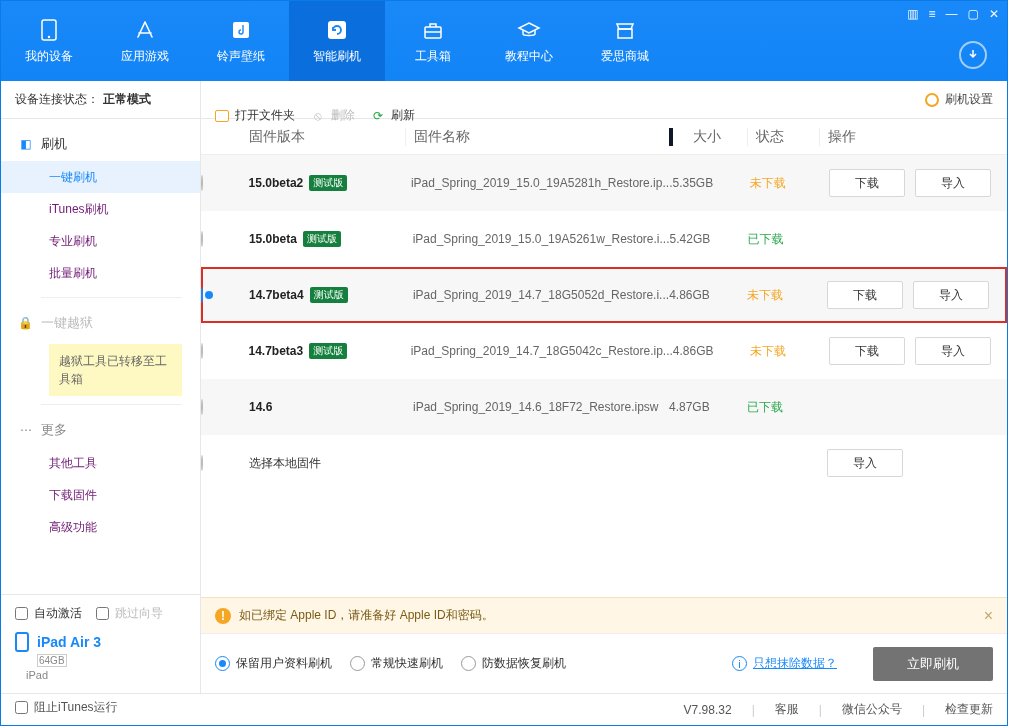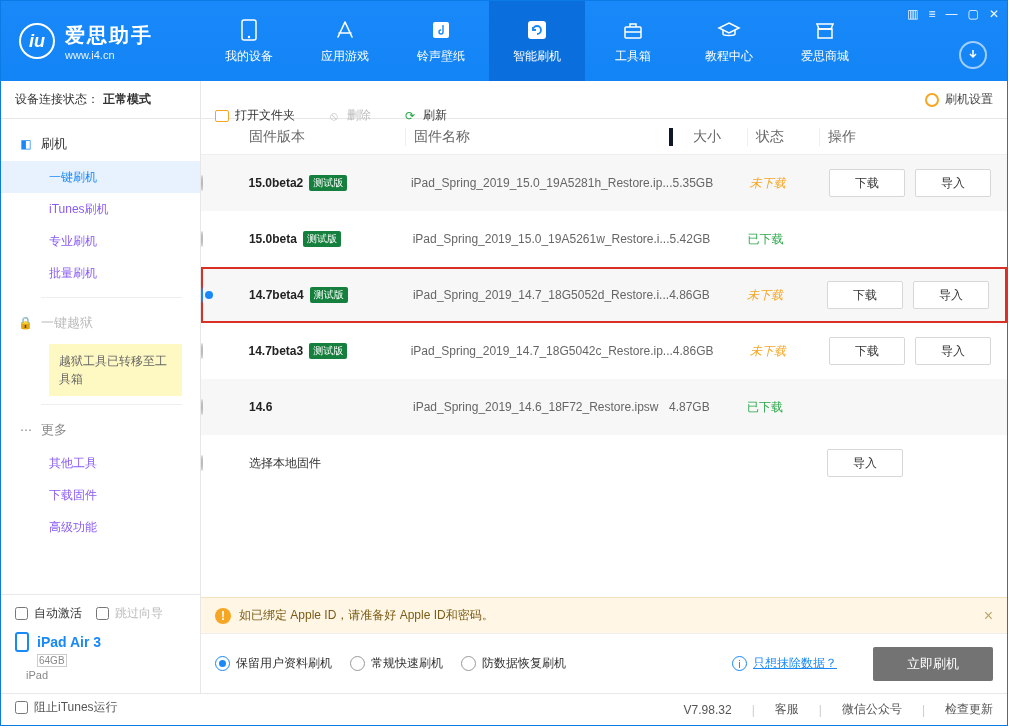--- a/index.html
+++ b/index.html
@@ -25,38 +25,38 @@
 .body { flex: 1; display: flex; min-height: 0; }
 
 
 .sidebar { width: 200px; border-right: 1px solid #e7e7e7; display: flex; flex-direction: column; }
 .sb-status { height: 38px; border-bottom: 1px solid #e7e7e7; display: flex; align-items: center; padding: 0 14px; font-size: 12px; color: #333; }
 .sb-status b { margin-left: 4px; }
 .sb-tree { flex: 1; overflow: auto; padding-top: 8px; }
 .tree-group { }
 .tree-head { display: flex; align-items: center; height: 34px; padding-left: 18px; gap: 8px; font-size: 13px; color: #333; cursor: pointer; }
 .tree-head .tico { width: 14px; height: 14px; display: flex; align-items: center; justify-content: center; font-size: 12px; color: #1989fa; }
-.tree-item { display: block; height: 32px; line-height: 32px; padding-left: 48px; font-size: 12px; color: #8b5cf6; cursor: pointer; }
+.tree-item { display: block; height: 32px; line-height: 32px; padding-left: 48px; font-size: 12px; color: #701a75; cursor: pointer; }
 .tree-item.active { background: #e8f2fe; color: #1989fa; }
 .tree-box { margin: 4px 18px 8px 48px; background: #fef9c3; padding: 8px 10px; font-size: 12px; color: #666; line-height: 1.5; }
 .tree-divider { height: 1px; background: #eee; margin: 8px 18px 8px 40px; }
 .sb-device { border-top: 1px solid #e7e7e7; padding: 10px 14px 12px; }
 .sb-chk { display: flex; align-items: center; gap: 6px; font-size: 12px; margin-bottom: 4px; }
 .sb-chk input { width: 13px; height: 13px; }
 .sb-chk.dim { color: #bbb; }
 .dev-row { display: flex; align-items: center; gap: 8px; margin-top: 6px; }
 .dev-ico { width: 14px; height: 20px; border: 2px solid #1989fa; border-radius: 3px; }
 .dev-name { color: #1989fa; font-weight: bold; font-size: 14px; }
 .dev-cap { display: inline-block; border: 1px solid #ccc; font-size: 10px; padding: 0 1px; color: #888; margin-left: 22px; margin-top: 0; }
 .dev-type { font-size: 11px; color: #888; margin-left: 11px; margin-top: 2px; }
 
 
 .main { flex: 1; display: flex; flex-direction: column; min-width: 0; }
 .toolbar { height: 38px; border-bottom: 1px solid #e7e7e7; display: flex; align-items: center; padding: 0 14px; gap: 16px; font-size: 12px; }
-.tb-left { display: flex; gap: 32px; margin-top: 32px; }
+.tb-left { display: flex; gap: 16px; margin-top: 32px; }
 .tb-btn { display: flex; align-items: center; gap: 6px; cursor: pointer; }
 .tb-btn.dim { color: #bbb; }
 .tb-ico { width: 14px; height: 14px; display: inline-flex; align-items: center; justify-content: center; }
 .folder-ico { width: 14px; height: 12px; background: #fff; border: 1px solid #f5a623; border-radius: 2px; }
 .tb-right { margin-left: auto; display: flex; align-items: center; gap: 6px; color: #444; cursor: pointer; }
 .gear { width: 14px; height: 14px; border: 2px solid #f5a623; border-radius: 50%; position: relative; }
 
 .thead { height: 36px; display: flex; align-items: center; border-bottom: 1px solid #eee; font-size: 14px; color: #666; }
 .col-radio { width: 44px; }
 .col-ver { width: 160px; padding-left: 4px; }
@@ -71,21 +71,21 @@
 .row.selected { outline: 2px solid #d93025; outline-offset: -2px; background: #f7f7f7; }
 .radio { width: 16px; height: 16px; border: 1px solid #bbb; border-radius: 50%; margin: 0 auto; position: relative; cursor: pointer; }
 .radio.checked { border-color: #1989fa; }
 .radio.checked::after { content: ""; width: 8px; height: 8px; background: #1989fa; border-radius: 50%; position: absolute; top: 3px; left: 3px; }
 .ver { display: flex; align-items: center; gap: 6px; }
 .ver b { font-weight: bold; color: #222; }
 .badge { background: #15803d; color: #fff; font-size: 10px; padding: 1px 4px; border-radius: 2px; }
 .fname { color: #666; white-space: nowrap; overflow: hidden; text-overflow: ellipsis; }
 .size { color: #666; }
 .status { }
-.status.nd { color: #f5a623; font-style: italic; }
+.status.nd { color: #f5a623; }
 .status.dd { color: #2ba84a; }
 .ops { display: flex; gap: 10px; }
 .btn { width: 76px; height: 28px; border: 1px solid #d7d7d7; background: #fff; font-size: 12px; cursor: pointer; border-radius: 2px; color: #333; }
 
 .notice-bar { height: 36px; background: #fff6e5; border-top: 1px solid #f1e2bd; display: flex; align-items: center; padding: 0 14px; gap: 8px; color: #7a5c16; font-size: 12px; position: relative; }
 .warn-ico { width: 16px; height: 16px; border-radius: 50%; background: #f5a623; color: #fff; font-size: 12px; font-weight: bold; display: flex; align-items: center; justify-content: center; }
 .notice-x { position: absolute; right: 14px; color: #bda86f; cursor: pointer; font-size: 16px; }
 
 .flash-bar { height: 60px; border-top: 1px solid #eee; display: flex; align-items: center; padding: 0 14px; gap: 18px; font-size: 12px; }
 .radio-opt { display: flex; align-items: center; gap: 6px; cursor: pointer; }
@@ -102,27 +102,20 @@
 .vsep { color: #ccc; }
 
 svg { display: block; }
 </style>
 </head>
 <body>
 
 <div class="app">
 
   <div class="topnav">
-    <div class="brand">
-      <div class="brand-logo">iu</div>
-      <div class="brand-text">
-        <div class="bt1">爱思助手</div>
-        <div class="bt2">www.i4.cn</div>
-      </div>
-    </div>
     <div class="nav-items">
       <div class="nav-item">
         <span class="nav-ico">
             <svg width="16" height="22" viewBox="0 0 16 22">
               <rect x="1" y="1" width="14" height="20" rx="2" fill="none" stroke="#fff" stroke-width="1.5"></rect>
               <circle cx="8" cy="18" r="1.2" fill="#fff"></circle>
             </svg>
           </span>
         <span class="nav-lbl">我的设备</span>
       </div>

